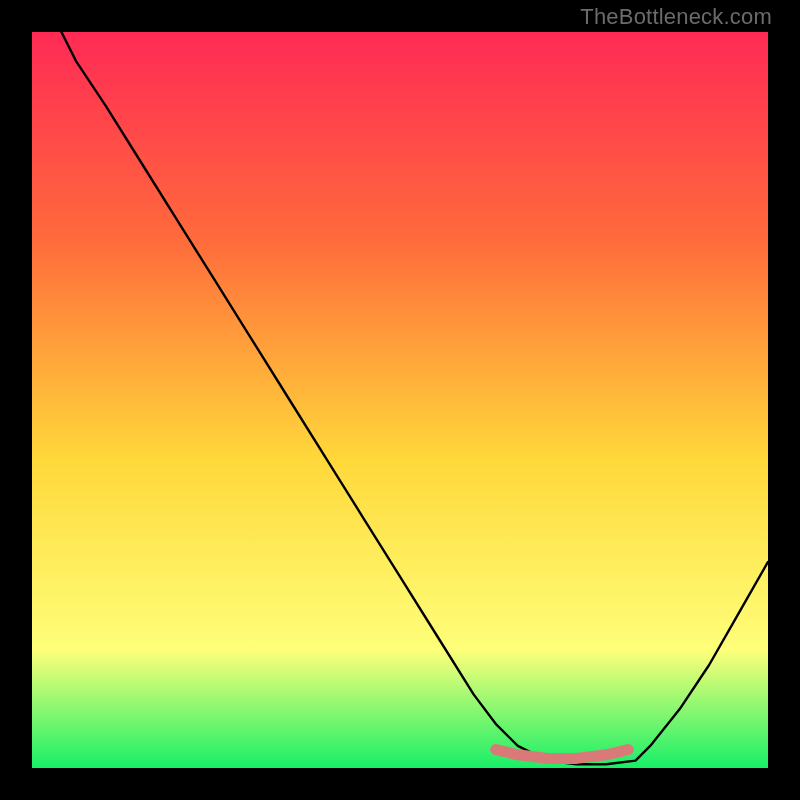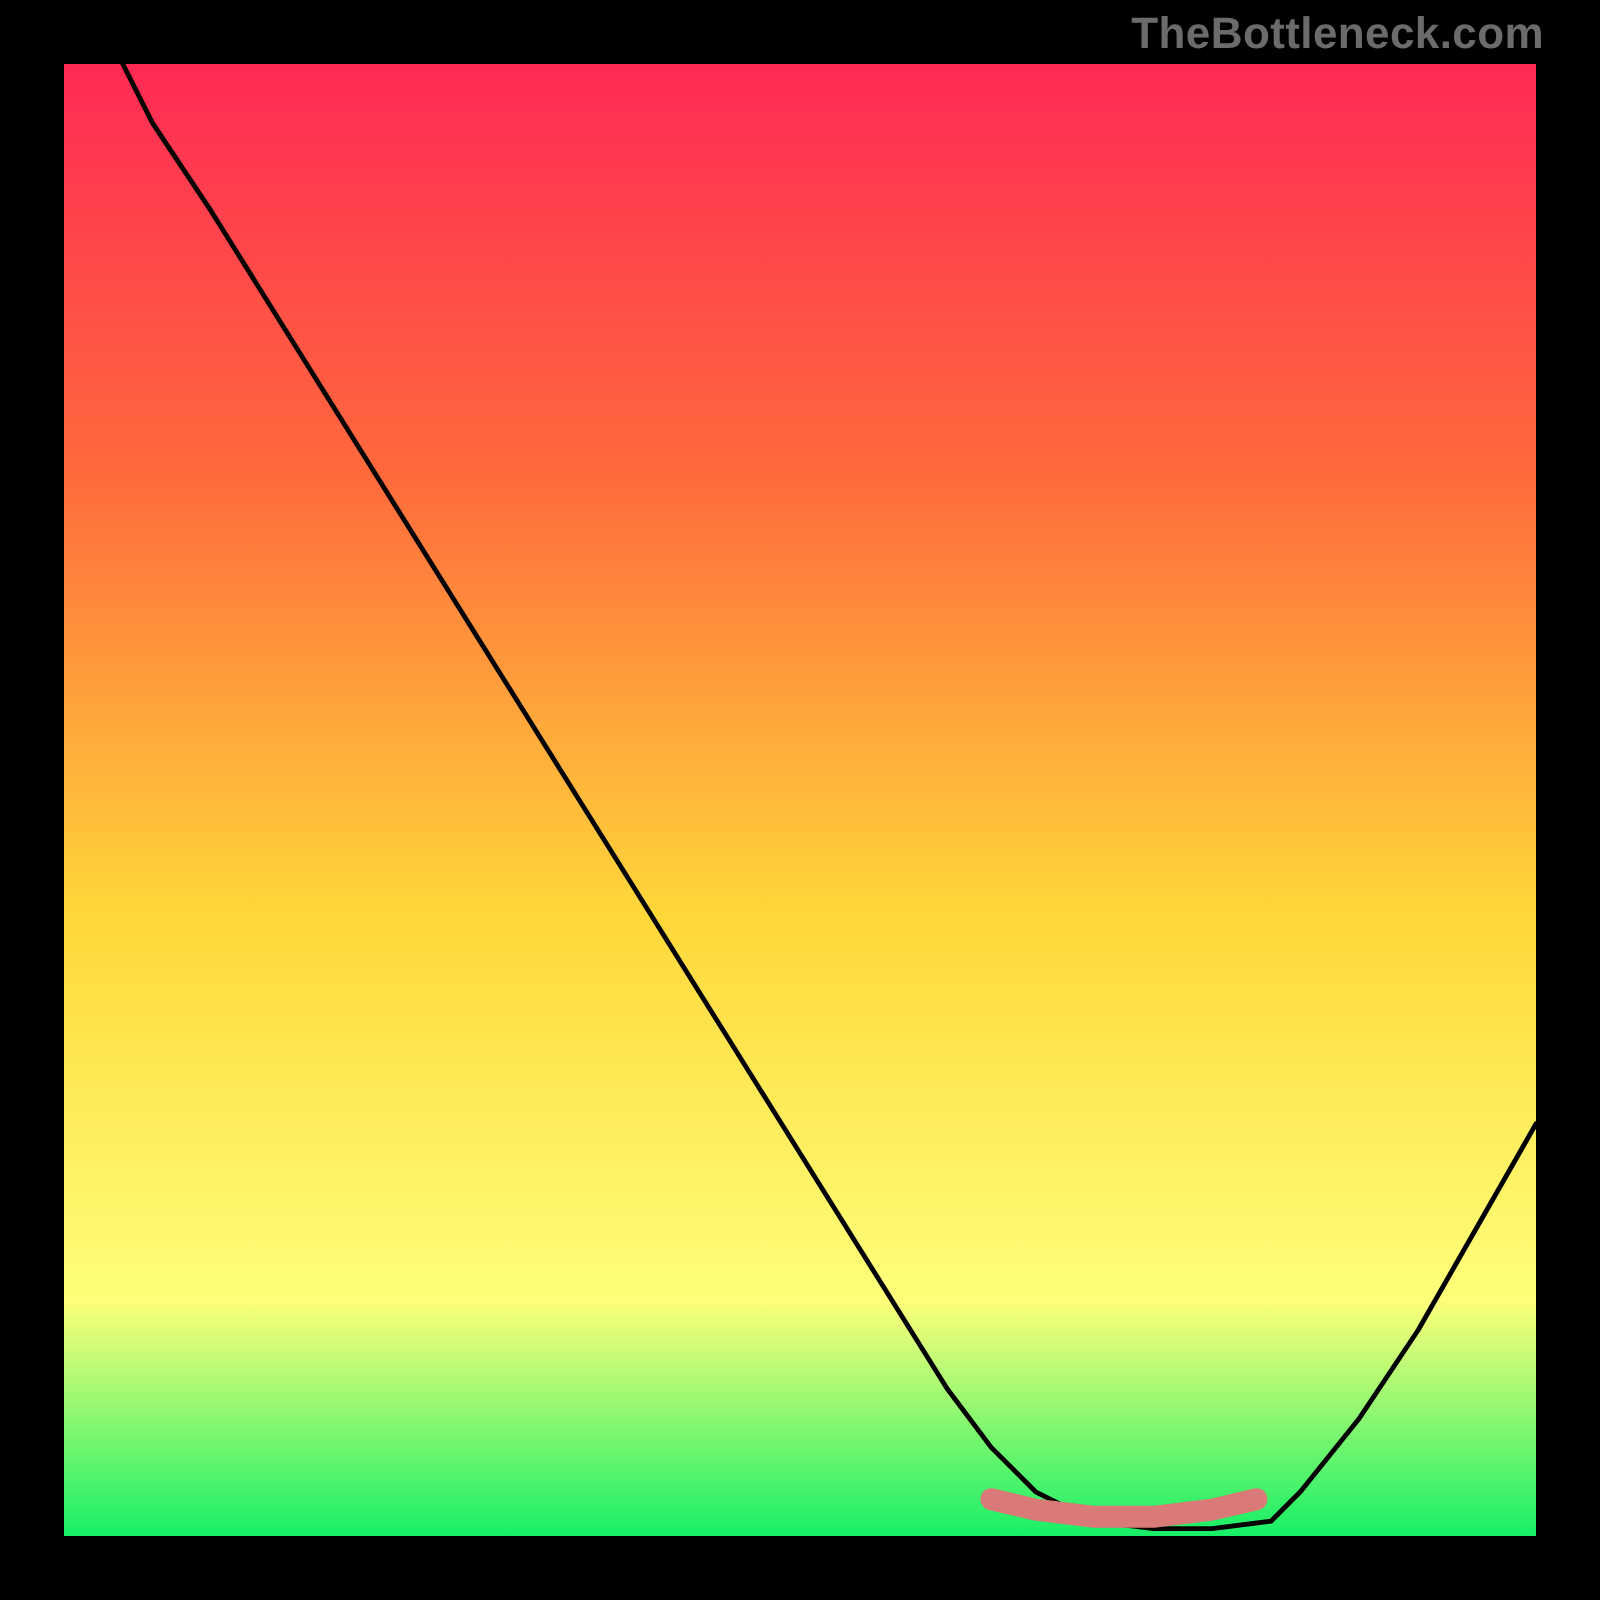--- a/index.html
+++ b/index.html
@@ -24,21 +24,21 @@
     left: 32px;
     width: 736px;
     height: 736px;
   }
   .watermark {
     position: absolute;
     top: 4px;
     right: 28px;
     font-family: Arial, Helvetica, sans-serif;
     font-size: 22px;
-    font-weight: 700;
+    font-weight: 400;
     color: #6b6b6b;
     letter-spacing: 0.2px;
     user-select: none;
   }
   svg { display: block; }
 </style>
 </head>
 <body>
 
 <div class="frame">

